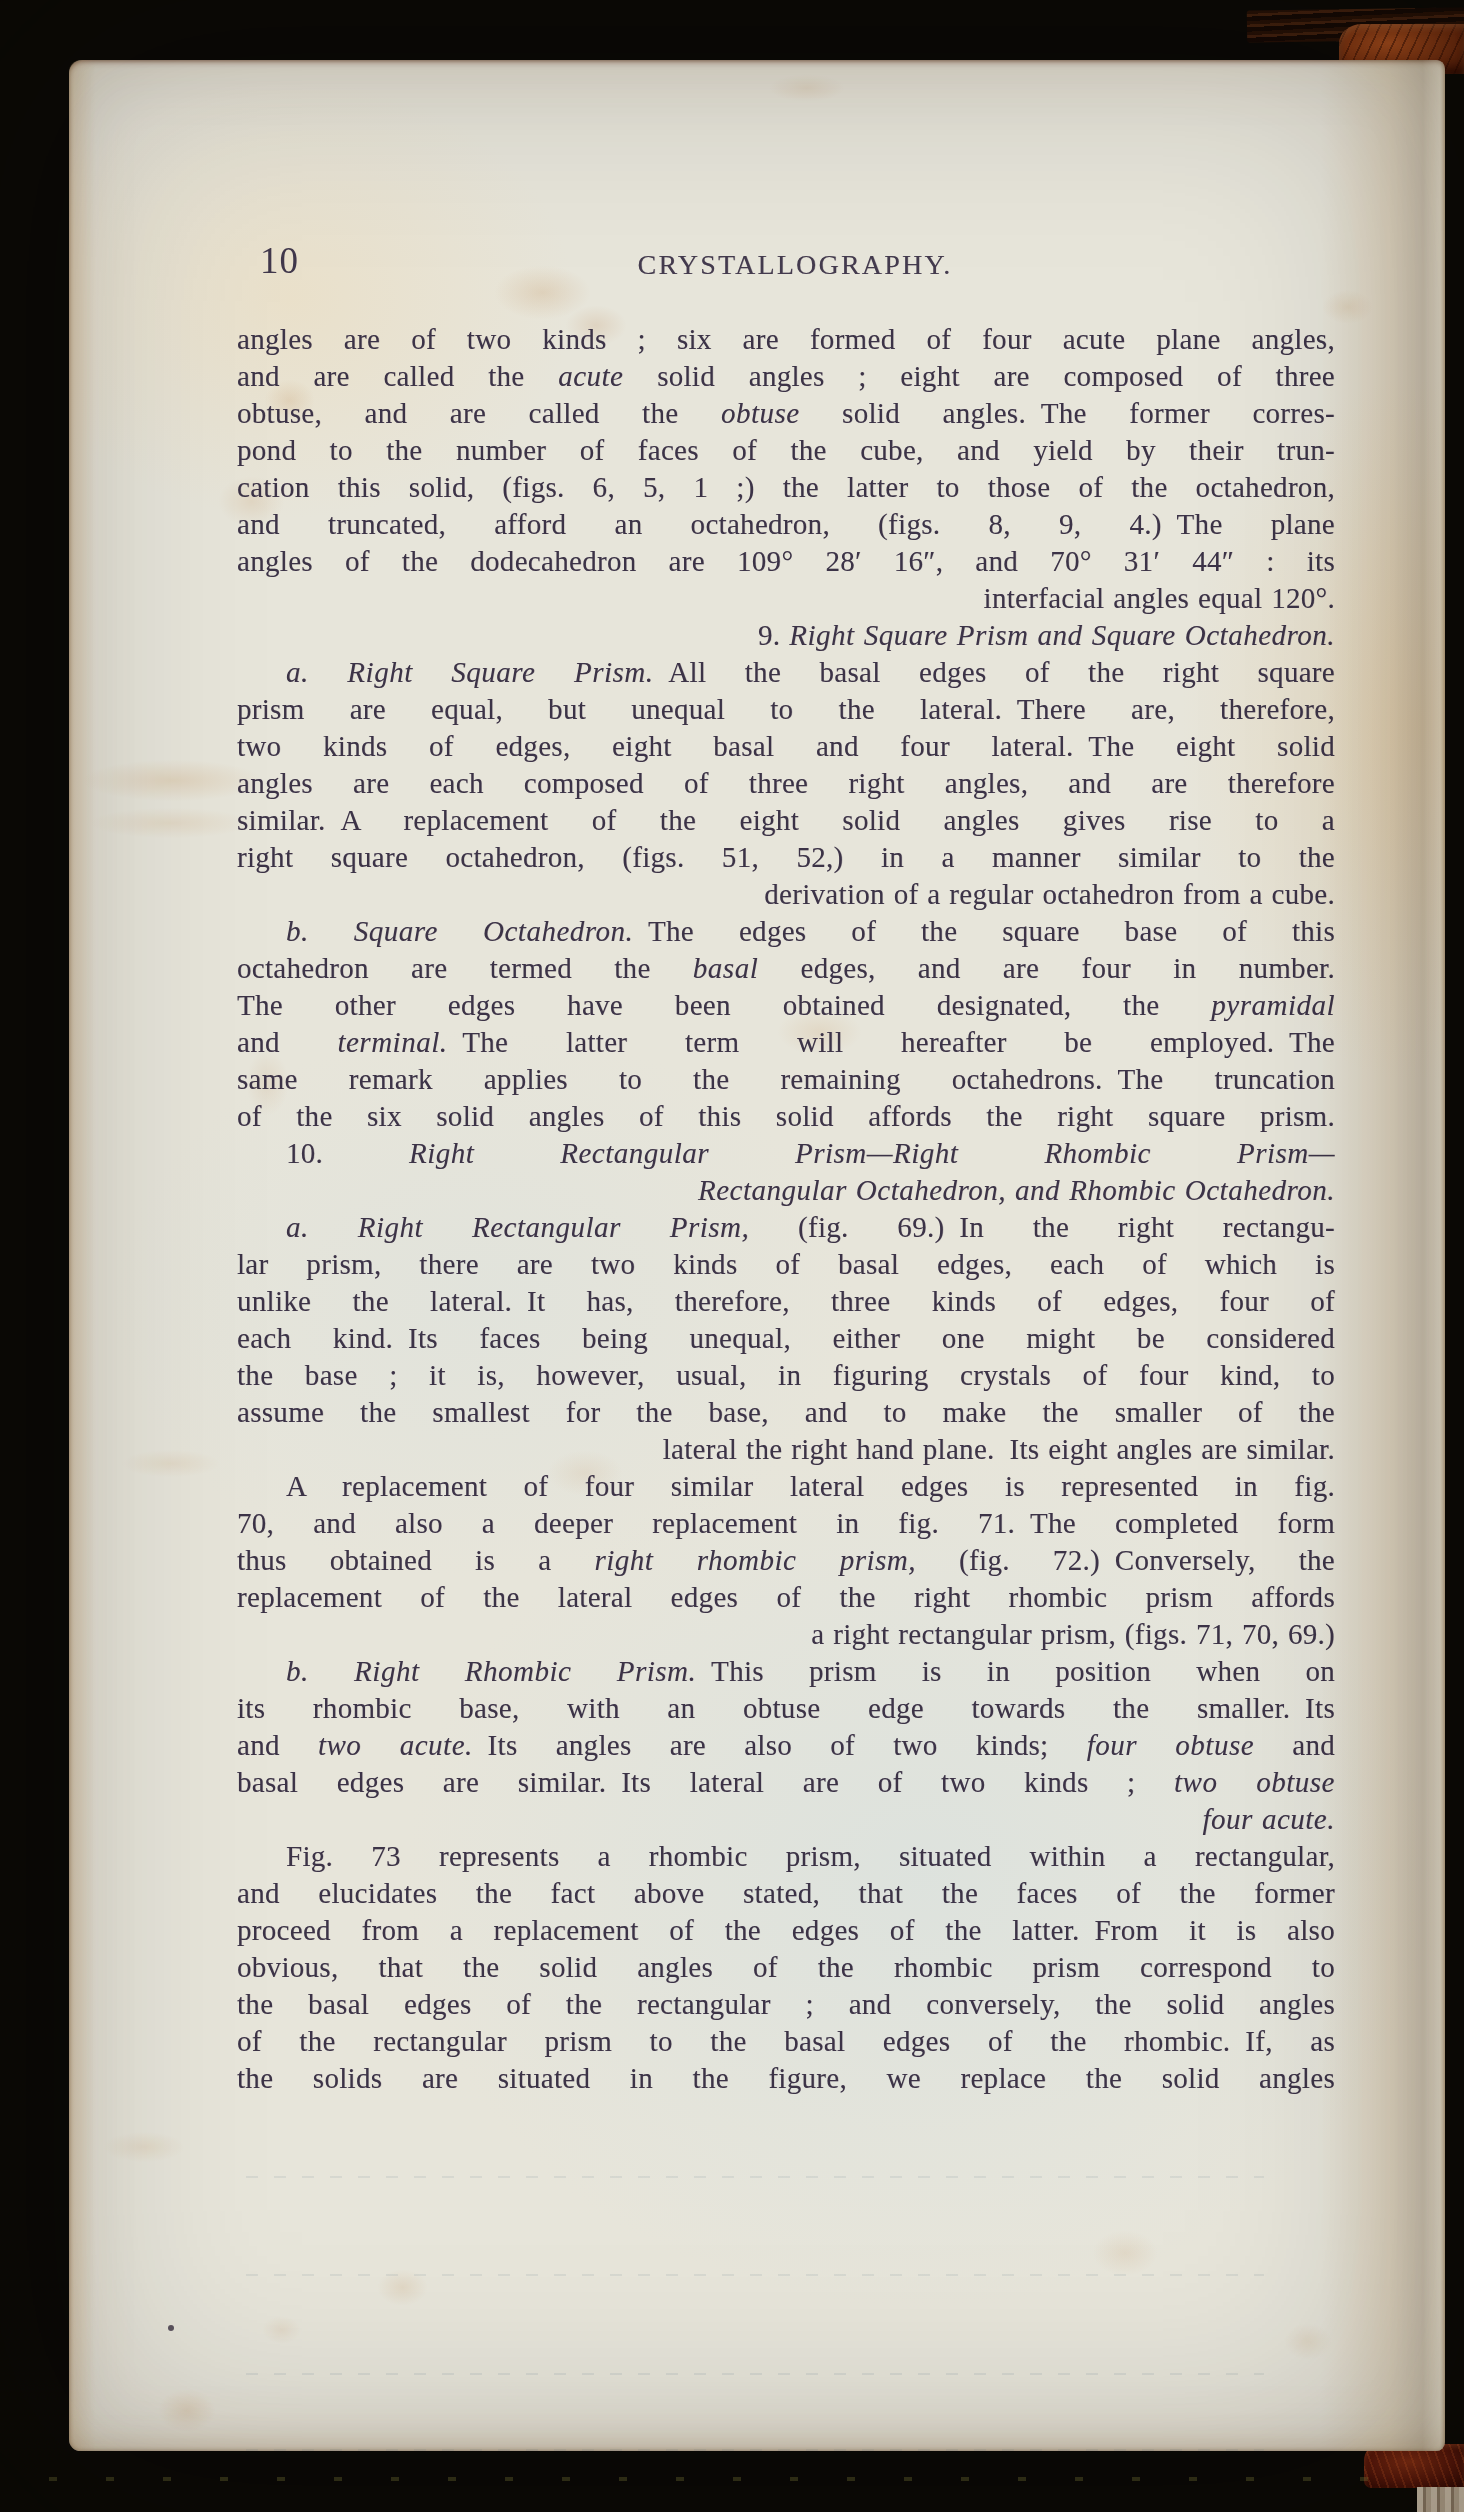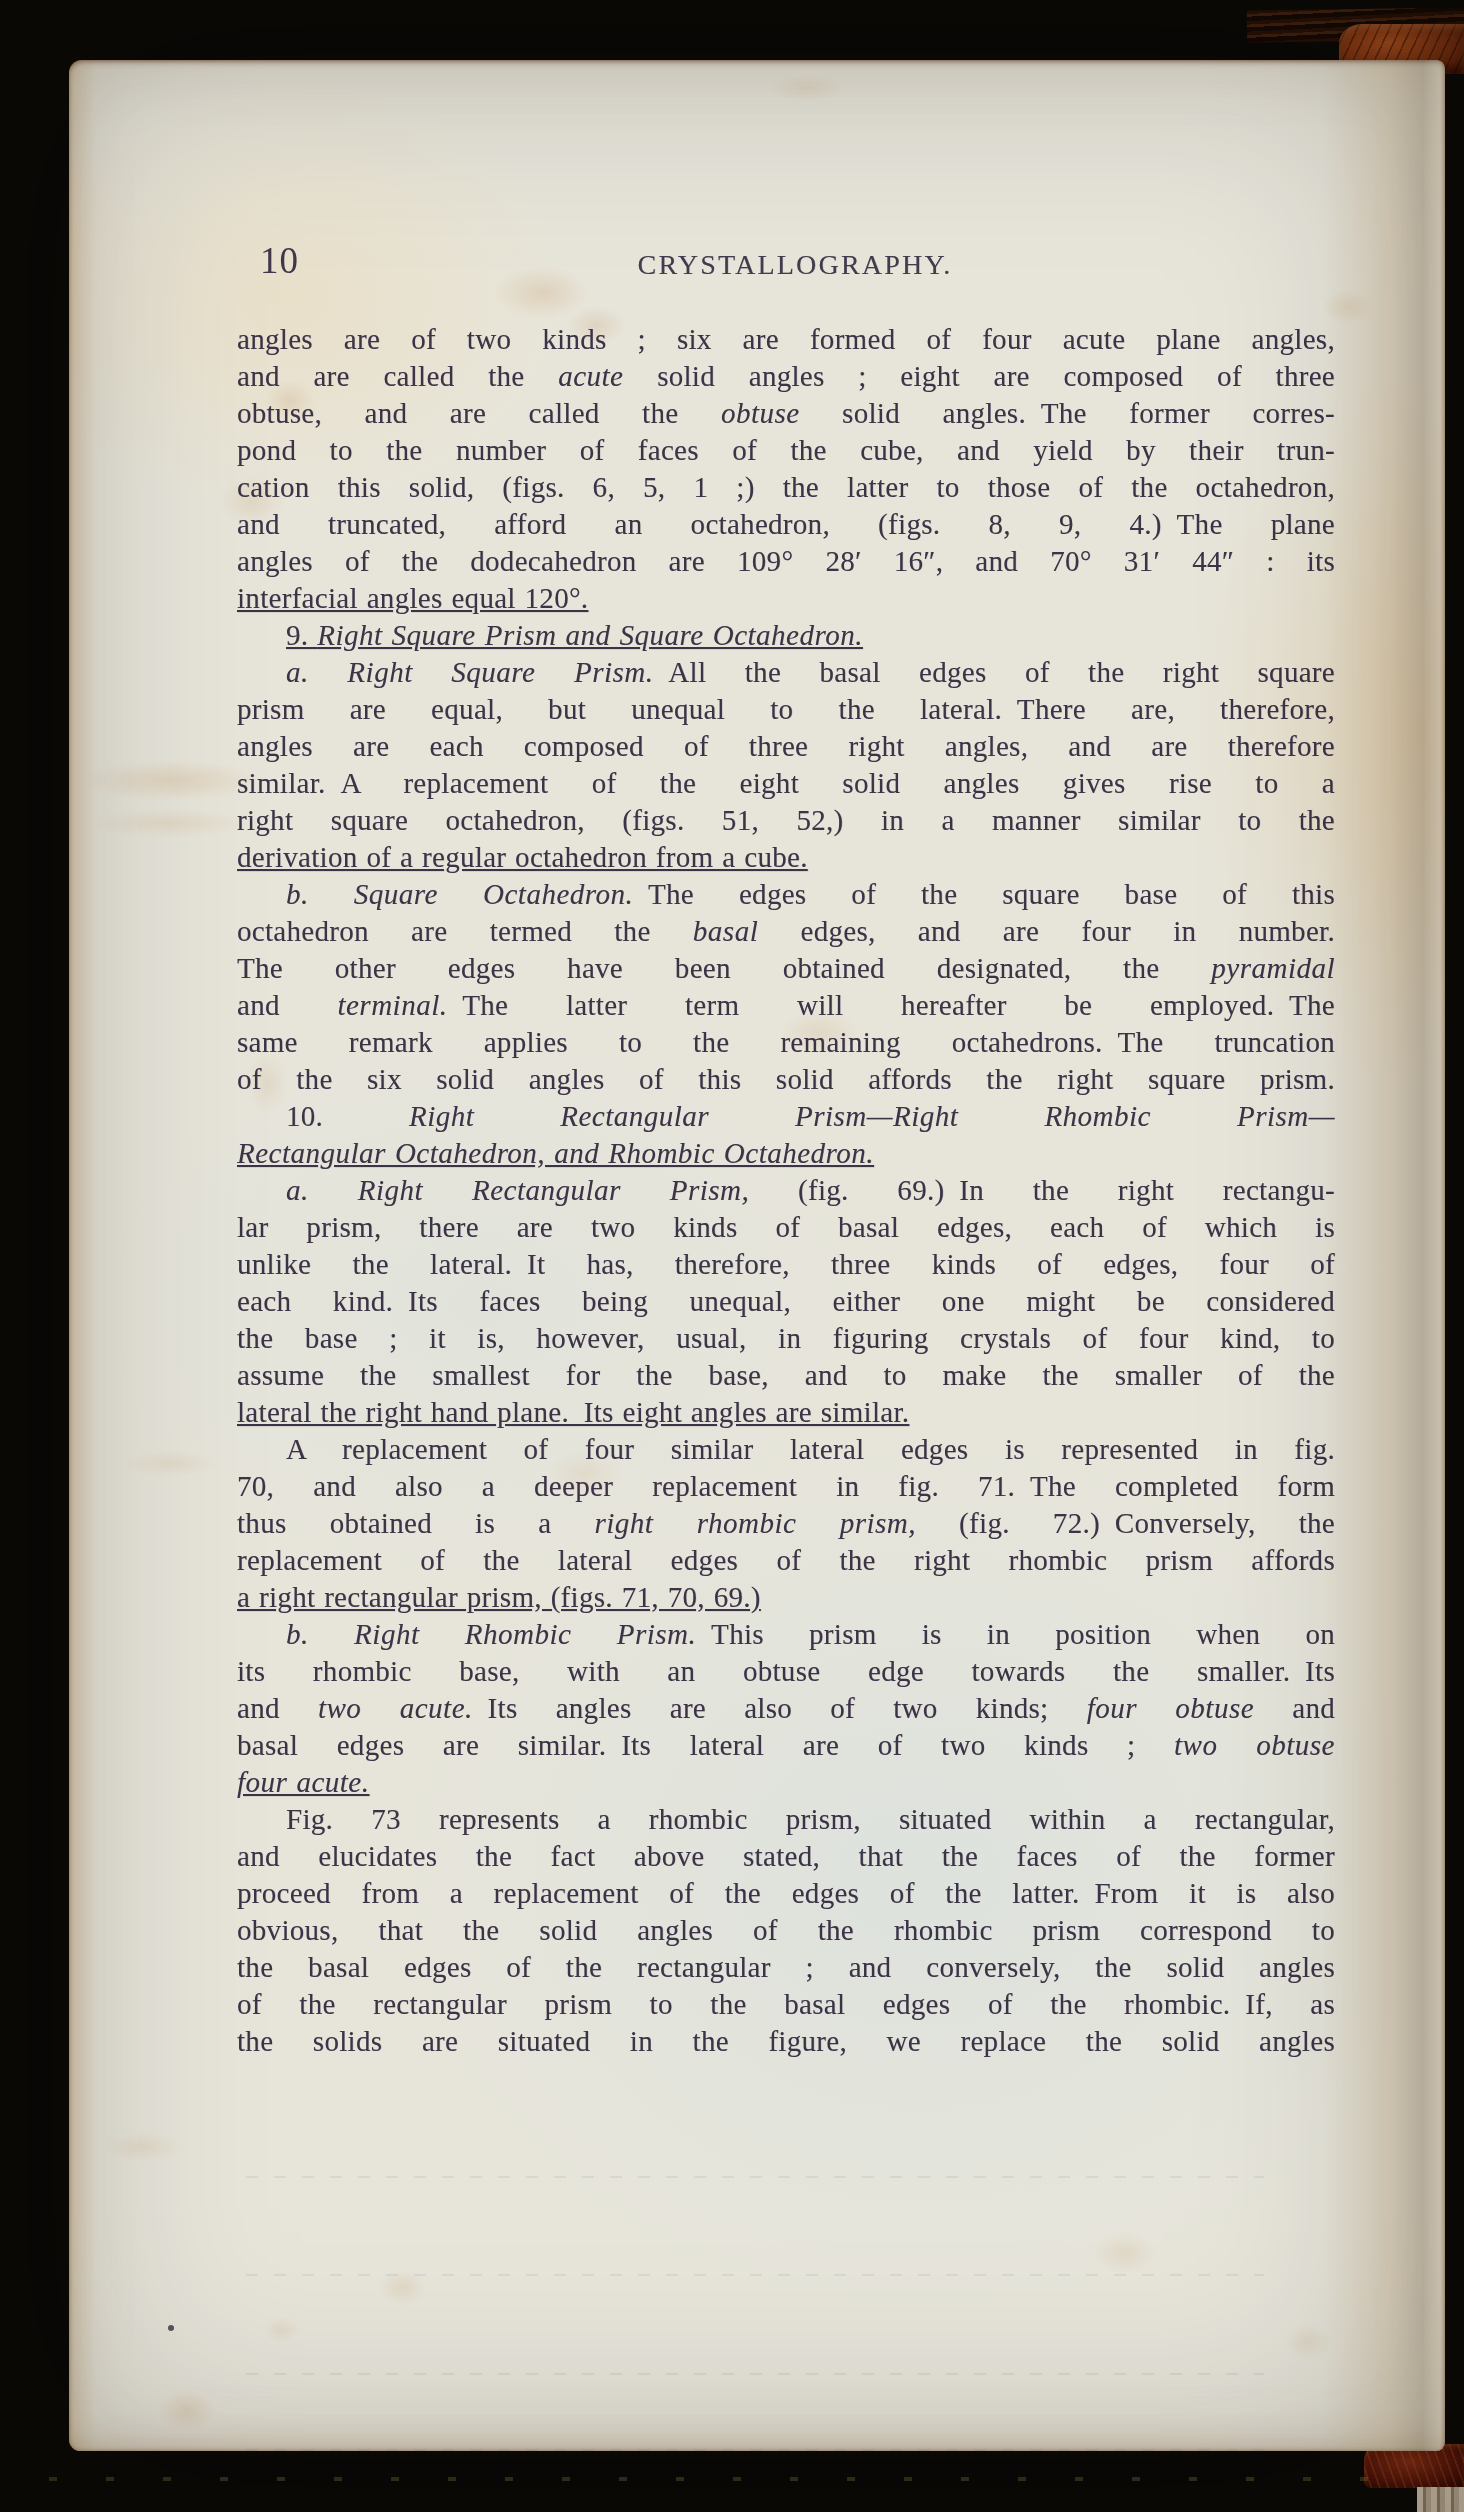--- a/index.html
+++ b/index.html
@@ -99,21 +99,21 @@
     font-size:28px;line-height:28px;letter-spacing:2.2px;color:#443b4e;
     text-shadow:0.4px 0.4px 0.4px rgba(60,48,70,.35);
   }
   .text-block{
     position:absolute;left:168px;top:261px;width:1098px;
     font-size:29px;color:#3c3347;word-spacing:1.3px;letter-spacing:0.3px;
     text-shadow:0.4px 0.4px 0.5px rgba(60,48,70,.28);
   }
   .line{height:37px;line-height:37px;white-space:normal;}
   .line.just{text-align:justify;text-align-last:justify;}
-  .line.last{text-align:left;text-decoration:underline;}
+  .line.last{text-align:right;}
   .line.ind{text-indent:49px;}
   .em{font-style:italic;letter-spacing:0.5px;margin-top:20px;}
   .vignette{position:absolute;inset:0;pointer-events:none;
     box-shadow:inset 0 0 230px 26.6px rgba(15,8,4,.28);}
 </style>
 </head>
 <body>
 
 <div class="scan">
   <div class="wood-grain"></div>
@@ -157,20 +157,21 @@
         <div class="line just"><span>and are called the </span><span class="em">acute</span><span> solid angles ; eight are composed of three</span></div>
         <div class="line just"><span>obtuse, and are called the </span><span class="em">obtuse</span><span> solid angles. The former corres-</span></div>
         <div class="line just"><span>pond to the number of faces of the cube, and yield by their trun-</span></div>
         <div class="line just"><span>cation this solid, (figs. 6, 5, 1 ;) the latter to those of the octahedron,</span></div>
         <div class="line just"><span>and truncated, afford an octahedron, (figs. 8, 9, 4.) The plane</span></div>
         <div class="line just"><span>angles of the dodecahedron are 109° 28′ 16″, and 70° 31′ 44″ : its</span></div>
         <div class="line last"><span>interfacial angles equal 120°.</span></div>
         <div class="line last ind"><span>9. </span><span class="em">Right Square Prism and Square Octahedron.</span></div>
         <div class="line just ind"><span class="em">a. Right Square Prism.</span><span> All the basal edges of the right square</span></div>
         <div class="line just"><span>prism are equal, but unequal to the lateral. There are, therefore,</span></div>
+        <div class="line just"><span>two kinds of edges, eight basal and four lateral. The eight solid</span></div>
         <div class="line just"><span>angles are each composed of three right angles, and are therefore</span></div>
         <div class="line just"><span>similar. A replacement of the eight solid angles gives rise to a</span></div>
         <div class="line just"><span>right square octahedron, (figs. 51, 52,) in a manner similar to the</span></div>
         <div class="line last"><span>derivation of a regular octahedron from a cube.</span></div>
         <div class="line just ind"><span class="em">b. Square Octahedron.</span><span> The edges of the square base of this</span></div>
         <div class="line just"><span>octahedron are termed the </span><span class="em">basal</span><span> edges, and are four in number.</span></div>
         <div class="line just"><span>The other edges have been obtained designated, the </span><span class="em">pyramidal</span></div>
         <div class="line just"><span>and </span><span class="em">terminal.</span><span> The latter term will hereafter be employed. The</span></div>
         <div class="line just"><span>same remark applies to the remaining octahedrons. The truncation</span></div>
         <div class="line just"><span>of the six solid angles of this solid affords the right square prism.</span></div>

